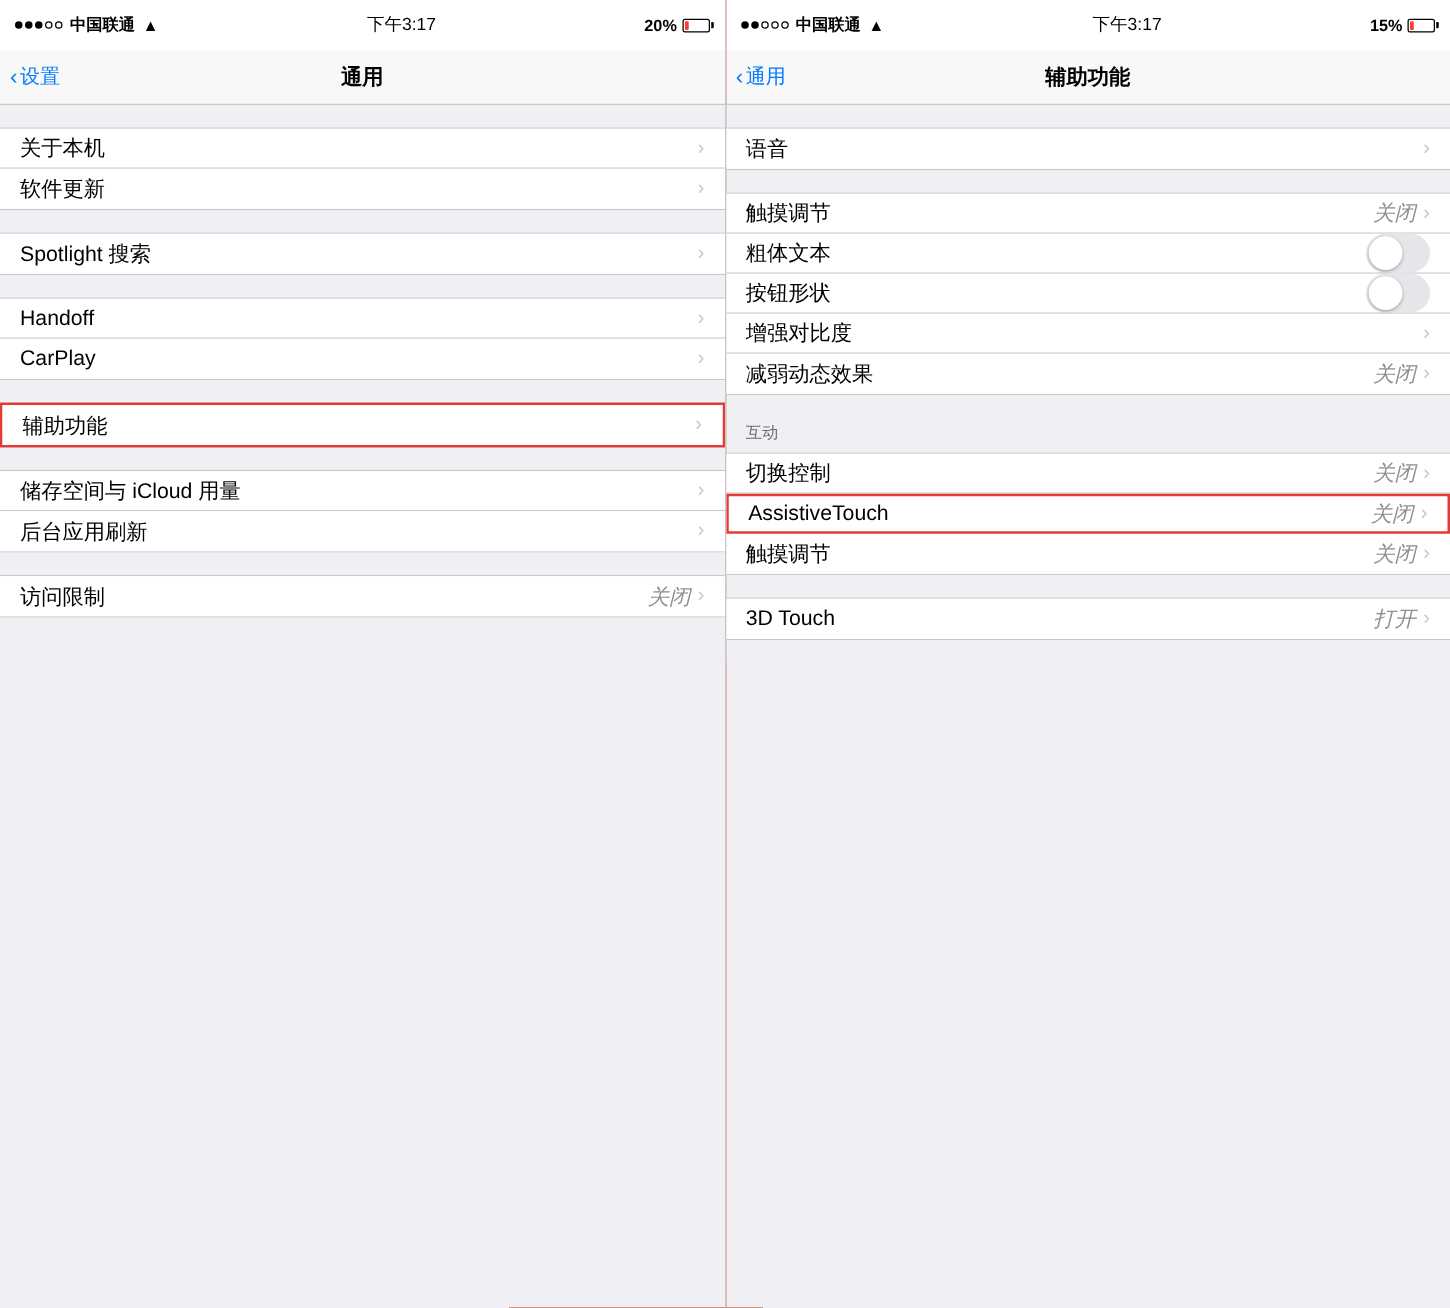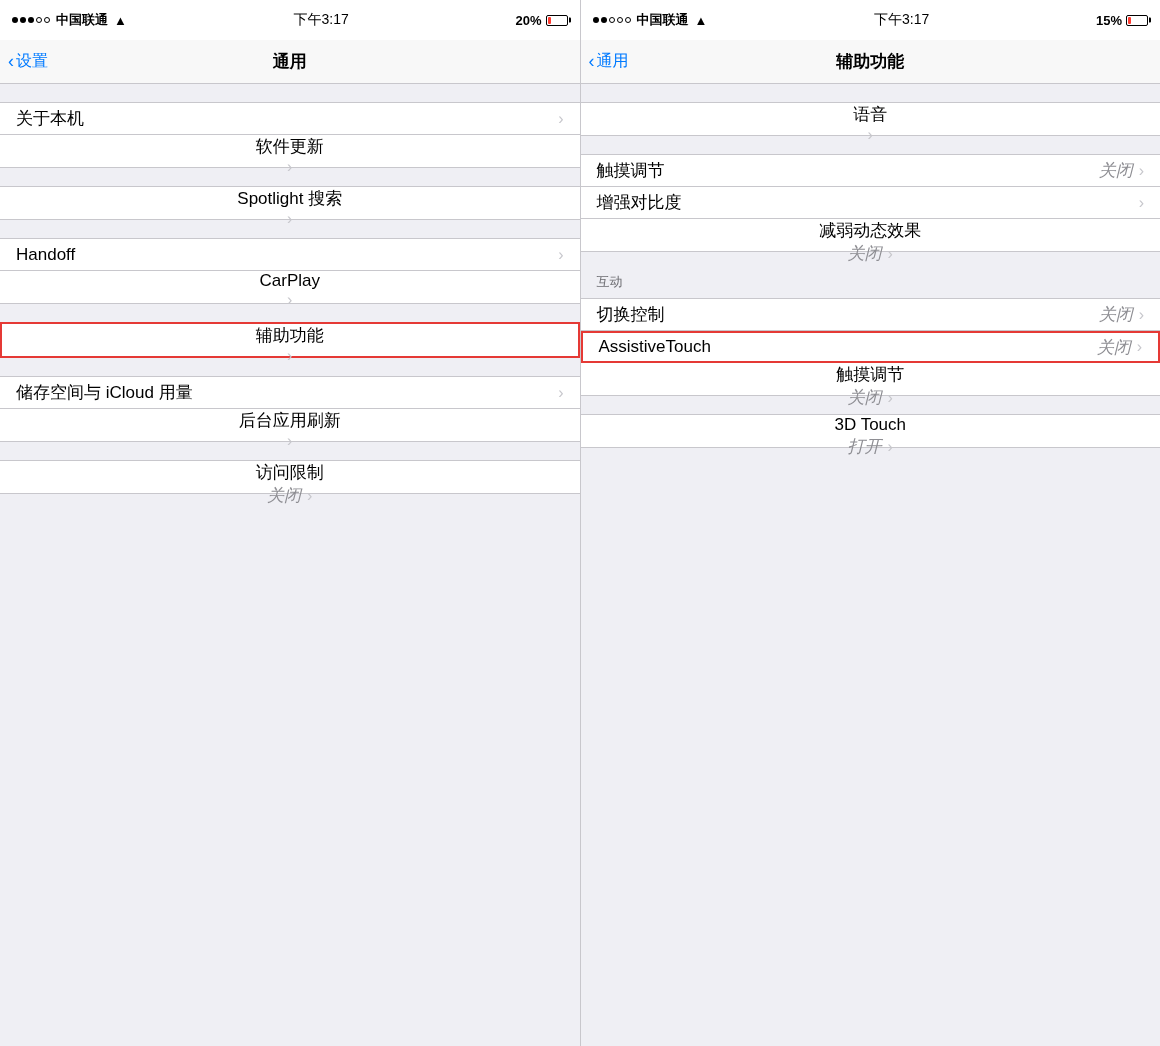--- a/index.html
+++ b/index.html
@@ -102,21 +102,21 @@
       height: 32px;
       display: flex;
       align-items: center;
       justify-content: space-between;
       padding: 0 16px;
       background: #fff;
       border-bottom: 1px solid #c8c7cc;
       cursor: pointer;
       position: relative;
     }
-    .list-item:last-child { border-bottom: none; flex-direction: column; }
+    .list-item:last-child { border-bottom: none; }
     .item-label { font-size: 17px; color: #000; }
     .item-value { font-size: 17px; color: #8e8e93; font-style: italic; }
     .item-right { display: flex; align-items: center; gap: 6px; }
     .chevron-right { color: #c7c7cc; font-size: 16px; }
 
     
     .toggle {
       width: 51px; height: 31px;
       border-radius: 15.5px;
       position: relative;
@@ -308,20 +308,32 @@
     <div class="section-gap"></div>
     <div class="list-group">
       <div class="list-item">
         <span class="item-label">触摸调节</span>
         <div class="item-right">
           <span class="item-value">关闭</span>
           <span class="chevron-right">›</span>
         </div>
       </div>
       <div class="list-item">
+        <span class="item-label">粗体文本</span>
+        <div class="toggle off">
+          <div class="toggle-knob"></div>
+        </div>
+      </div>
+      <div class="list-item">
+        <span class="item-label">按钮形状</span>
+        <div class="toggle off">
+          <div class="toggle-knob"></div>
+        </div>
+      </div>
+      <div class="list-item">
         <span class="item-label">增强对比度</span>
         <span class="chevron-right">›</span>
       </div>
       <div class="list-item">
         <span class="item-label">减弱动态效果</span>
         <div class="item-right">
           <span class="item-value">关闭</span>
           <span class="chevron-right">›</span>
         </div>
       </div>

